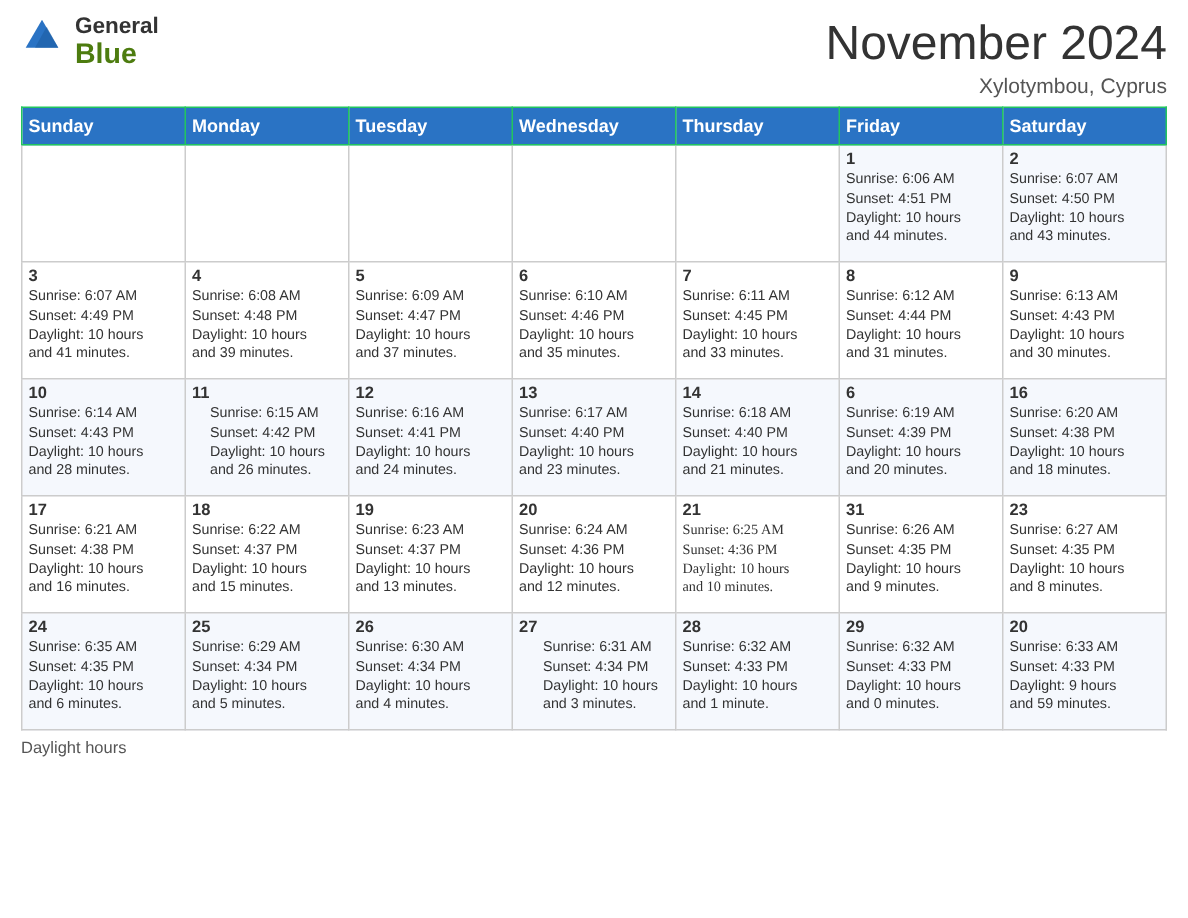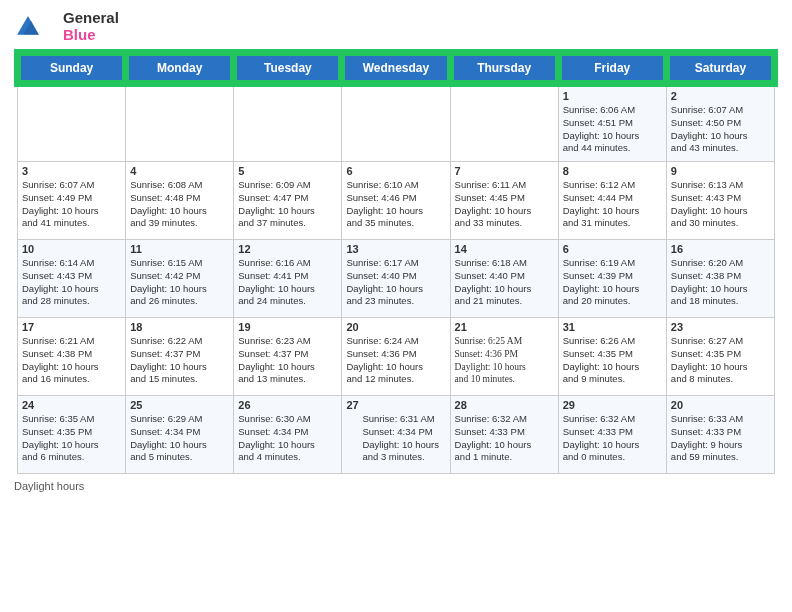--- a/index.html
+++ b/index.html
@@ -17,37 +17,36 @@
       padding: 10px 14px 10px 14px;
     }
     .header {
       display: flex;
       justify-content: space-between;
       align-items: flex-start;
       margin-bottom: 6px;
     }
     .logo {
       display: flex;
-      align-items: center;
-      gap: 21px;
+      gap: 8px;
     }
     .logo-text {
       display: flex;
       flex-direction: column;
       line-height: 1.1;
     }
     .logo-general {
       font-size: 15px;
       font-weight: bold;
       color: #333;
     }
     .logo-blue {
-      font-size: 15px;
+      font-size: 19px;
       font-weight: bold;
-      color: #ec4899;
+      color: #4d7c0f;
     }
     .logo-icon {
       width: 28px;
       height: 28px;
     }
     .title-block {
       text-align: right;
     }
     .month-title {
       font-size: 32px;
@@ -63,22 +62,22 @@
       width: 100%;
       border-collapse: collapse;
       table-layout: fixed;
     }
     .calendar-table th {
       background: #2a73c4;
       color: #fff;
       font-size: 12px;
       font-weight: bold;
       padding: 5px 4px;
-      text-align: center;
-      border: 7px solid #22c55e;
+      text-align: left;
+      border: 1px solid #22c55e;
     }
     .calendar-table td {
       border: 1px solid #ccc;
       vertical-align: top;
       padding: 3px 4px;
       font-size: 10px;
       color: #333;
       height: 78px;
       background: #fff;
     }
@@ -117,20 +116,24 @@
     <div class="logo">
       <svg class="logo-icon" viewBox="0 0 36 36">
         <polygon points="18,4 32,28 4,28" fill="#2a73c4"></polygon>
         <polygon points="22,10 32,28 12,28" fill="#1a5a9c" opacity="0.5"></polygon>
       </svg>
       <div class="logo-text">
         <span class="logo-general">General</span>
         <span class="logo-blue">Blue</span>
       </div>
     </div>
+    <div class="title-block">
+      <div class="month-title">November 2024</div>
+      <div class="location">Xylotymbou, Cyprus</div>
+    </div>
   </div>
 
   <table class="calendar-table">
     <thead>
       <tr id="header-row">
       <th>Sunday</th>
           <th>Monday</th>
           <th>Tuesday</th>
           <th>Wednesday</th>
           <th>Thursday</th>
@@ -214,21 +217,21 @@
         <tr>
           <td>
             <span class="day-num">10</span>
             <div class="day-info" style="white-space: pre-line;">Sunrise: 6:14 AM
 Sunset: 4:43 PM
 Daylight: 10 hours
 and 28 minutes.</div>
           </td>
           <td>
             <span class="day-num">11</span>
-            <div class="day-info" style="white-space: pre-line;">Sunrise: 6:15 AM
+            <div class="day-info" style="white-space: pre-line; margin-left: 12px;">Sunrise: 6:15 AM
 Sunset: 4:42 PM
 Daylight: 10 hours
 and 26 minutes.</div>
           </td>
           <td>
             <span class="day-num">12</span>
             <div class="day-info" style="white-space: pre-line;">Sunrise: 6:16 AM
 Sunset: 4:41 PM
 Daylight: 10 hours
 and 24 minutes.</div>

